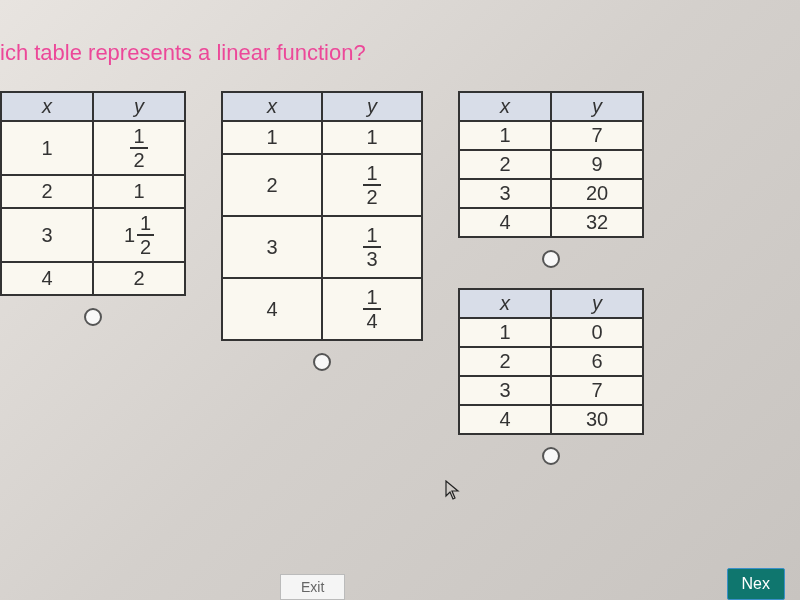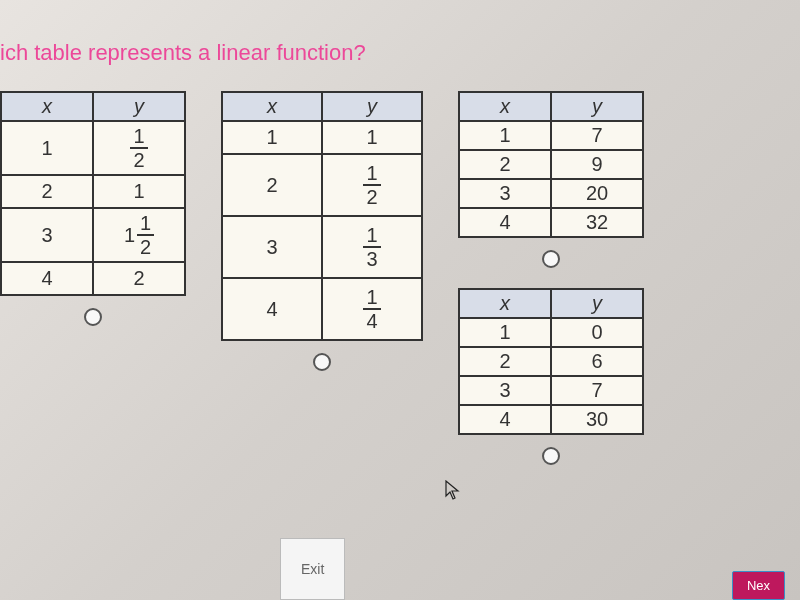--- a/index.html
+++ b/index.html
@@ -87,34 +87,34 @@
       position: absolute;
       left: 445px;
       top: 480px;
       font-size: 20px;
       color: #222;
     }
     .next-btn {
       position: absolute;
       right: 15px;
       bottom: 0px;
-      background: #be185d;
+      background: #0f766e;
       color: #fff;
       padding: 6px 14px;
       border: 1px solid #3a8fc8;
       border-radius: 2px;
-      font-size: 13px;
+      font-size: 16px;
       margin-left: 24px;
     }
     .btn-outline {
       position: absolute;
       left: 280px;
       bottom: 0px;
       border: 1px solid #bbb;
-      padding: 22px 20px;
+      padding: 4px 20px;
       font-size: 14px;
       color: #666;
       background: #f5f5f5;
     }
   </style>
 </head>
 <body>
 
 <div class="question">ich table represents a linear function?</div>
 

